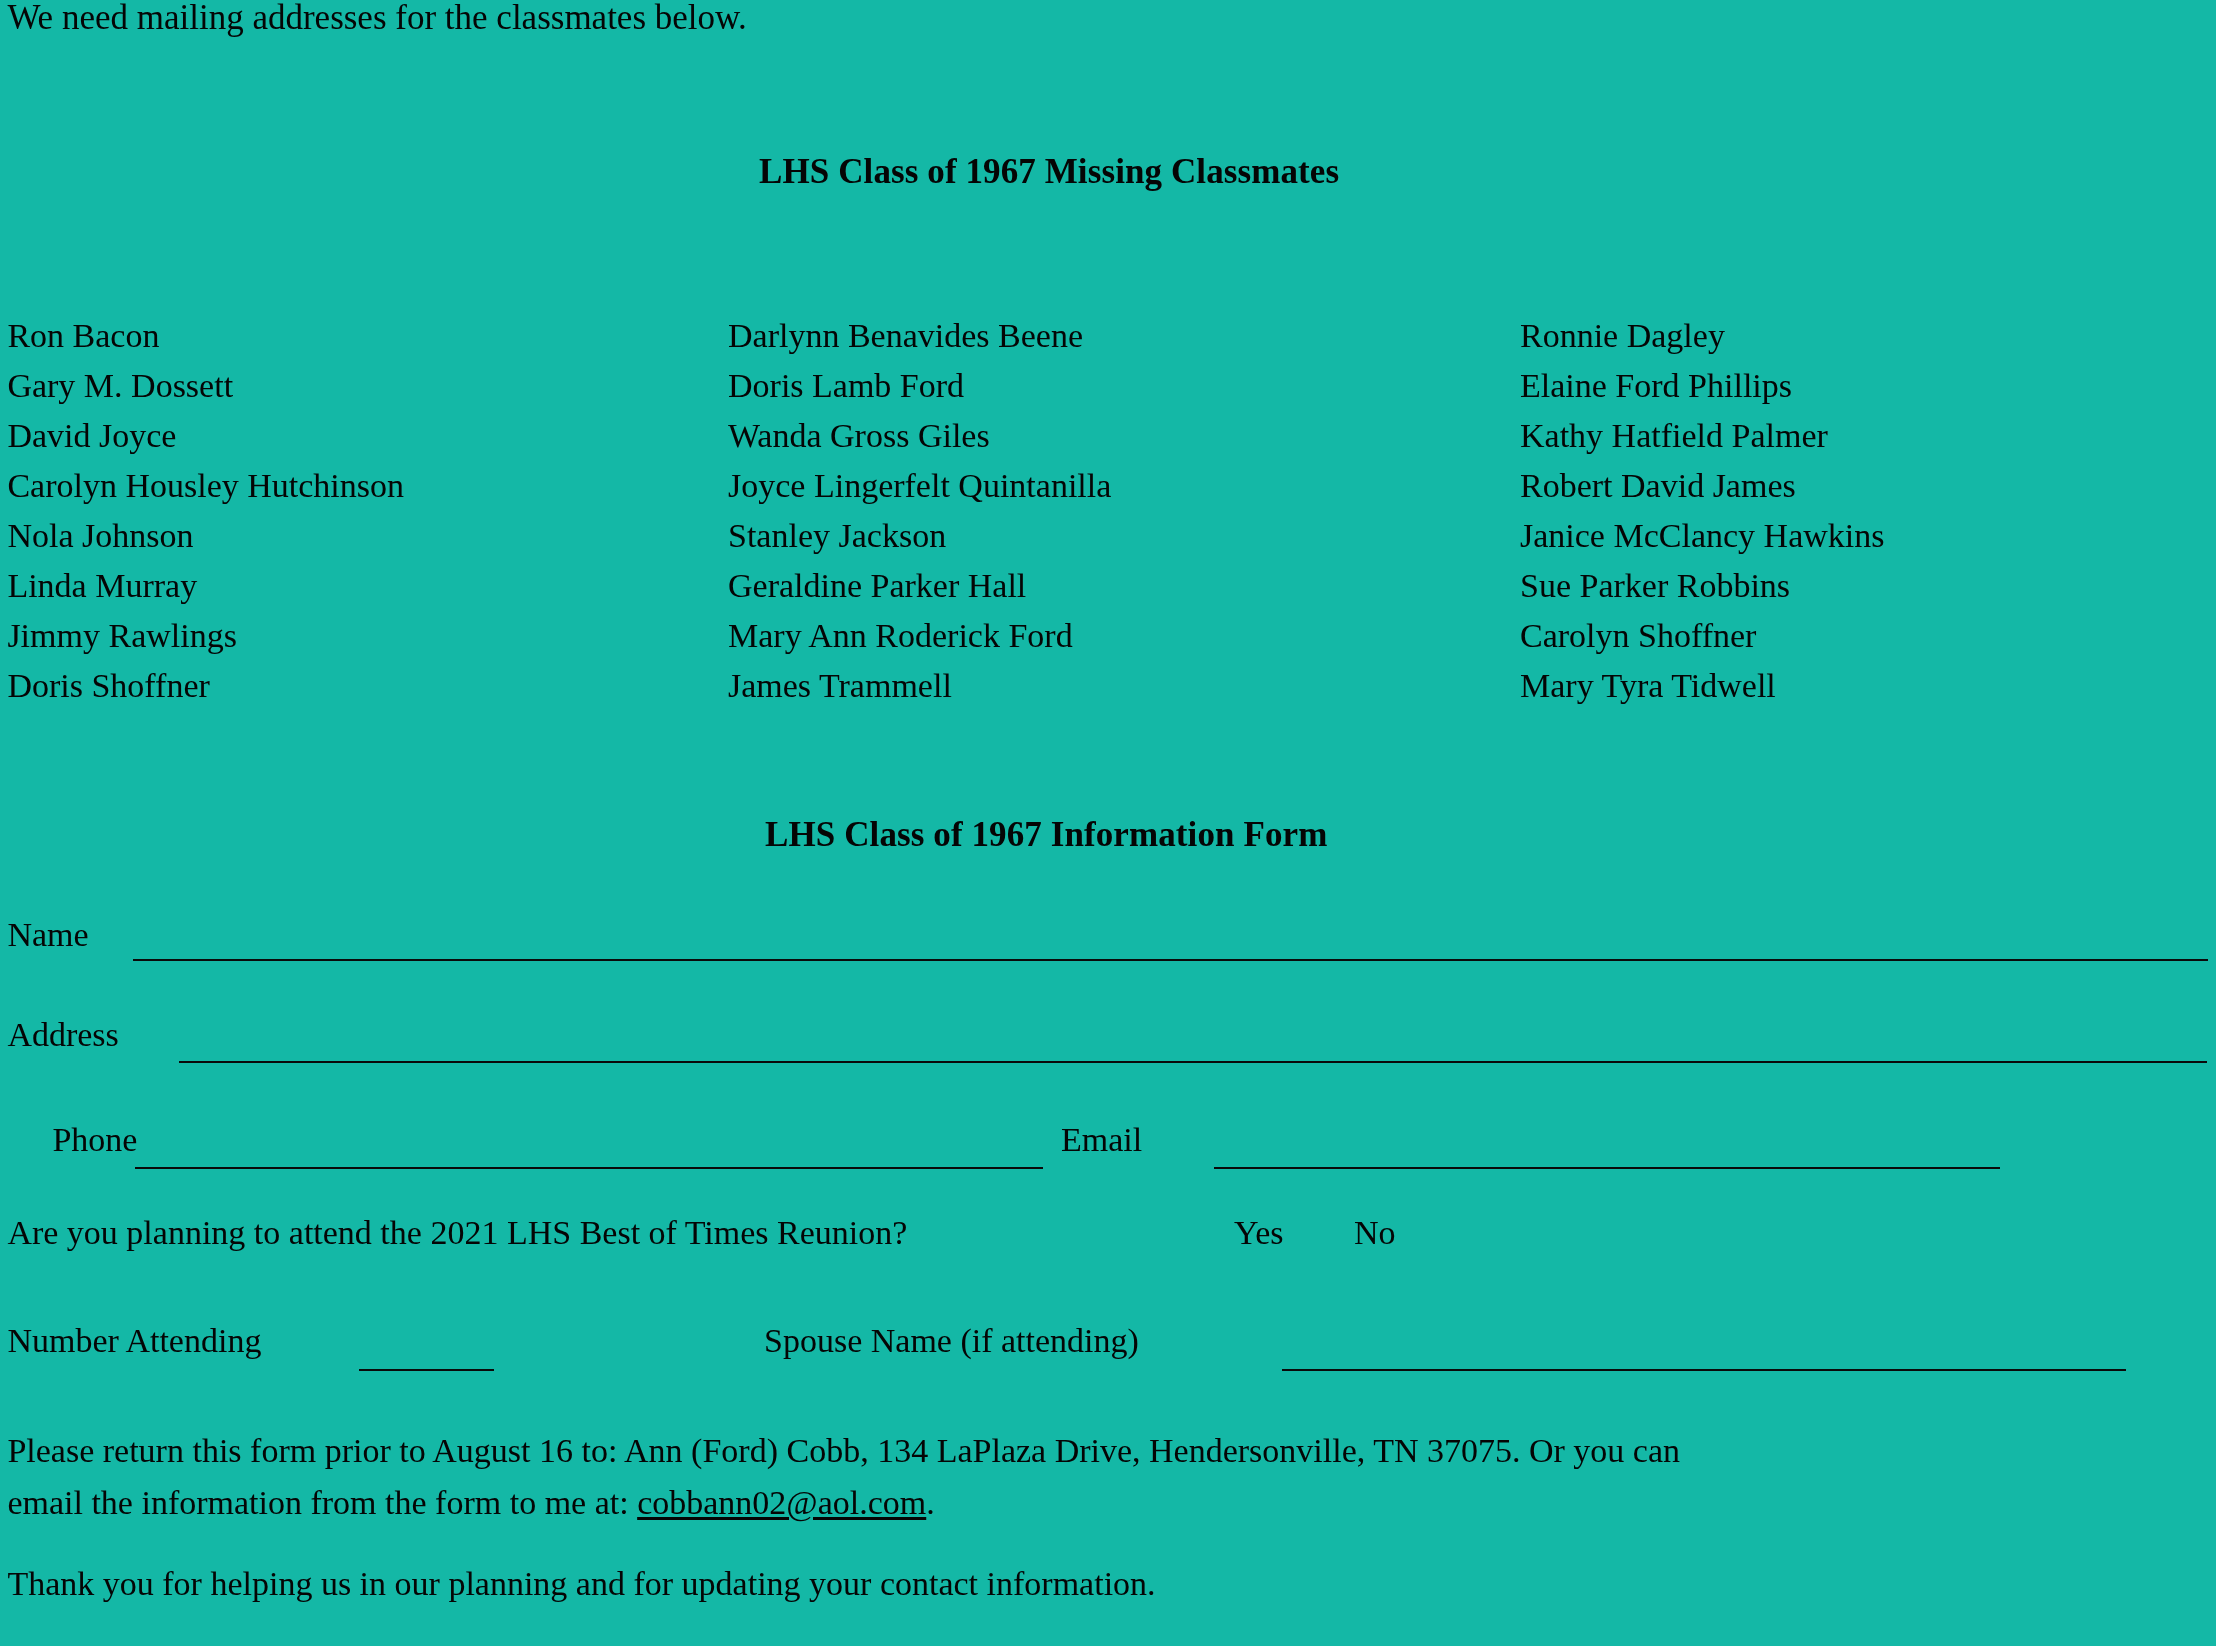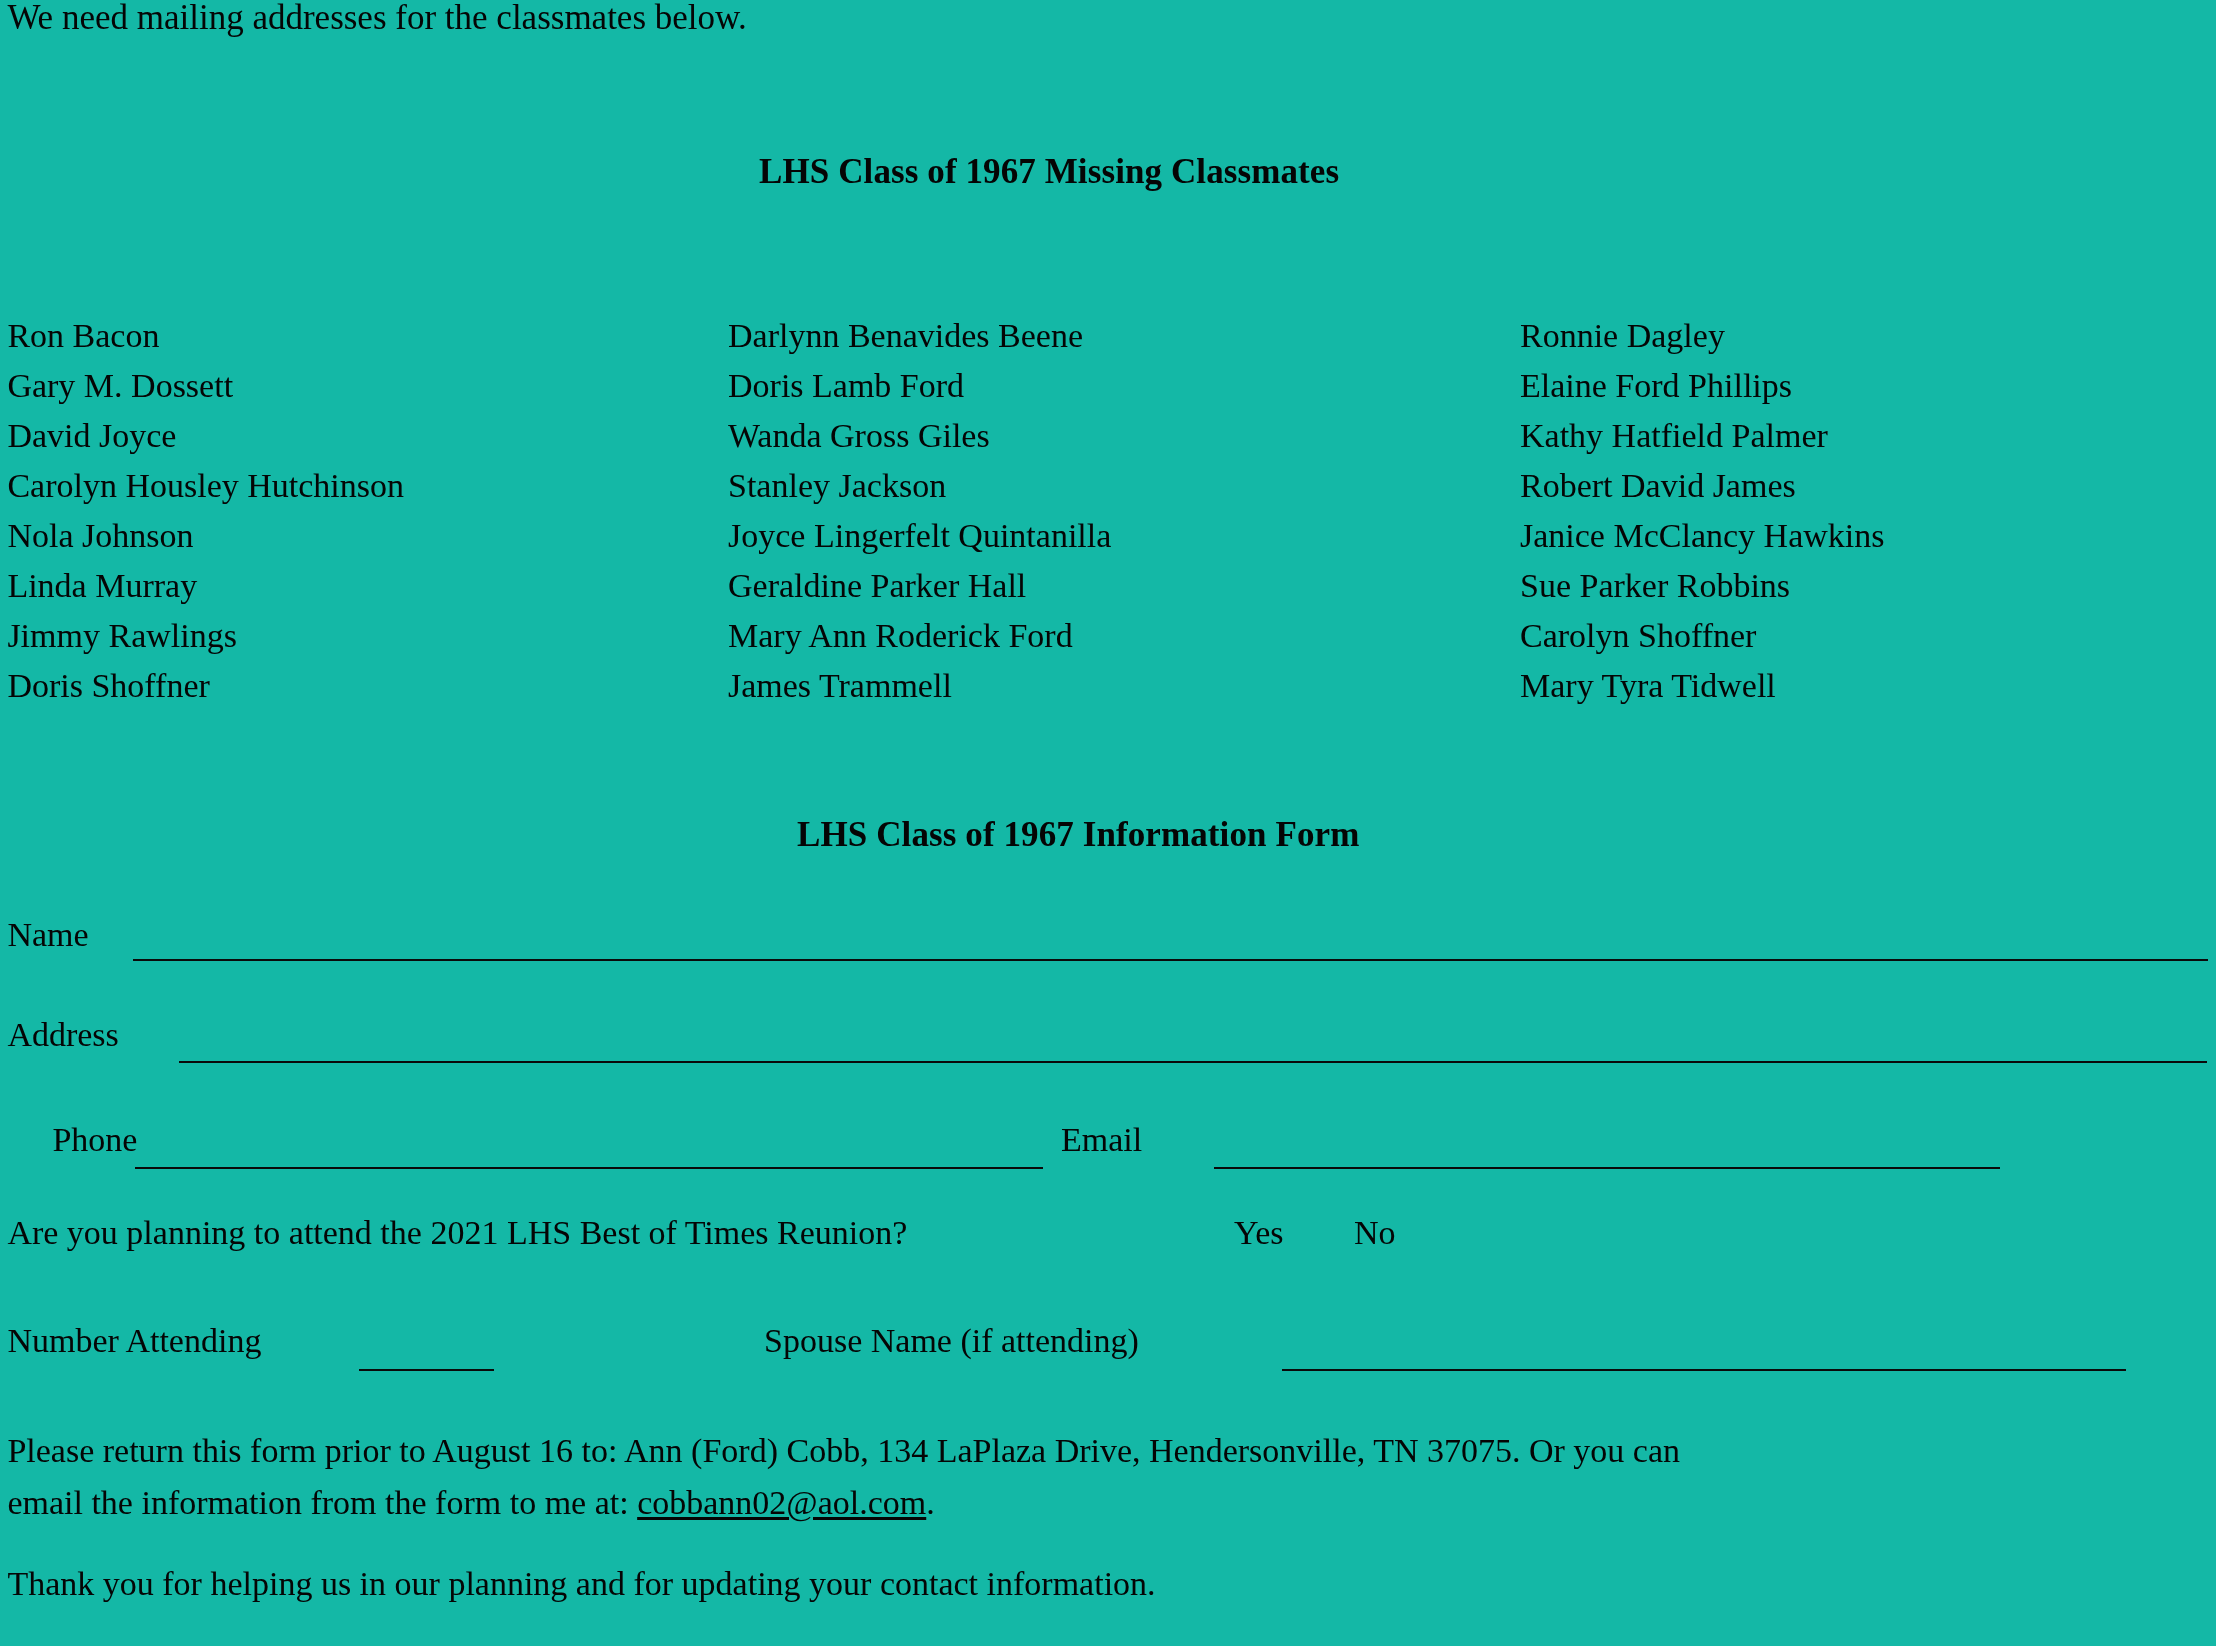--- a/index.html
+++ b/index.html
@@ -27,21 +27,21 @@
     font-size: 35px;
     line-height: 1.0;
   }
 
   .section-title {
     font-size: 35px;
     font-weight: bold;
     letter-spacing: 0.1px;
   }
   #missing-title { left: 759px; top: 152px; }
-  #form-title    { left: 765px; top: 815px; margin-left: 32px; }
+  #form-title    { left: 765px; top: 815px; }
 
   
   .names {
     position: absolute;
     left: 0px;
     top: 311px;
     width: 2216px;
   }
   .names-col {
     position: absolute;
@@ -129,22 +129,22 @@
       <div class="name-item">Nola Johnson</div>
       <div class="name-item">Linda Murray</div>
       <div class="name-item">Jimmy Rawlings</div>
       <div class="name-item">Doris Shoffner</div>
     </div>
 
     <div class="names-col" id="names-col-1">
       <div class="name-item">Darlynn Benavides Beene</div>
       <div class="name-item">Doris Lamb Ford</div>
       <div class="name-item">Wanda Gross Giles</div>
+      <div class="name-item">Joyce Lingerfelt Quintanilla</div>
       <div class="name-item">Stanley Jackson</div>
-      <div class="name-item">Joyce Lingerfelt Quintanilla</div>
       <div class="name-item">Geraldine Parker Hall</div>
       <div class="name-item">Mary Ann Roderick Ford</div>
       <div class="name-item">James Trammell</div>
     </div>
 
     <div class="names-col" id="names-col-2">
       <div class="name-item">Ronnie Dagley</div>
       <div class="name-item">Elaine Ford Phillips</div>
       <div class="name-item">Kathy Hatfield Palmer</div>
       <div class="name-item">Robert David James</div>

